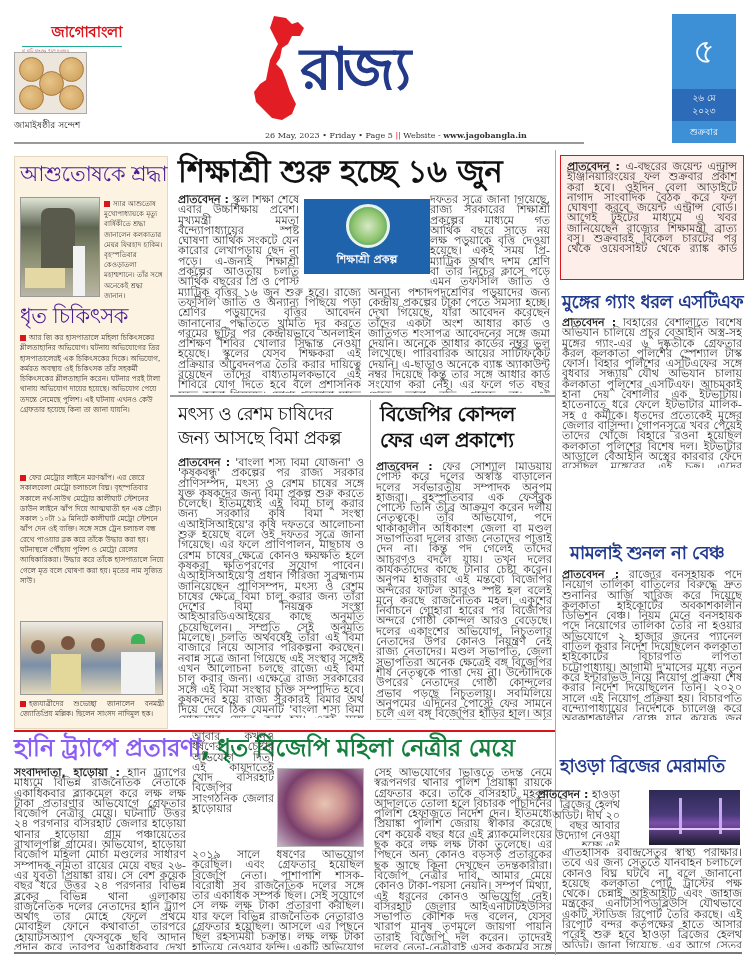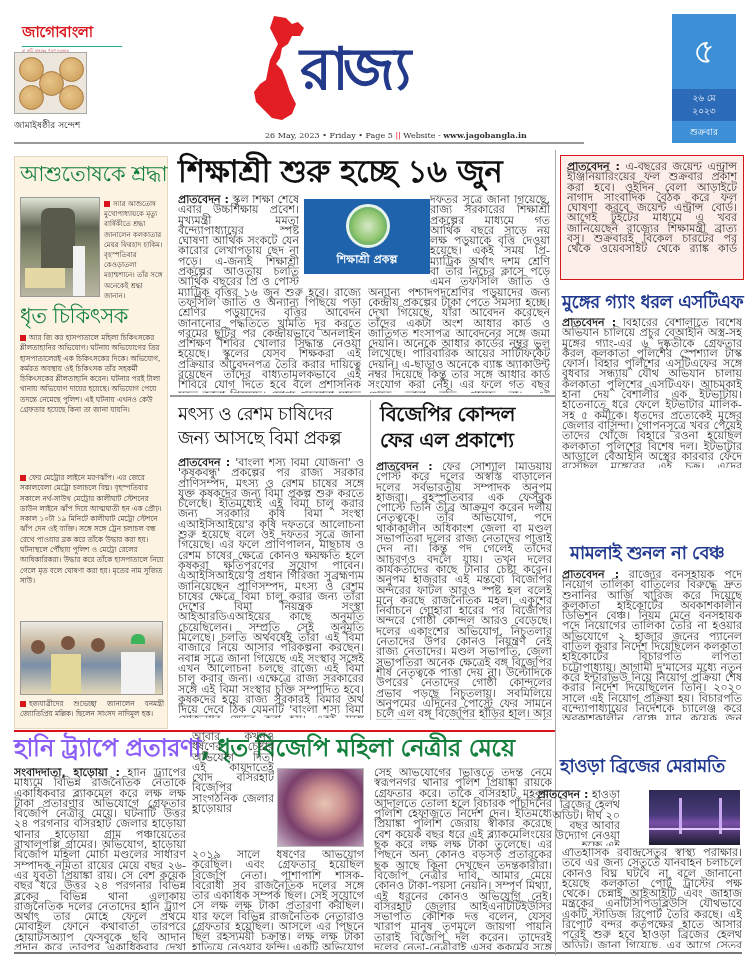--- a/index.html
+++ b/index.html
@@ -5,41 +5,41 @@
   * { box-sizing: border-box; margin: 0; padding: 0; }
   html, body { width: 750px; height: 962px; background: #fff; overflow: hidden; }
   body { font-family: "DejaVu Serif", serif; color: #222; position: relative; }
   .abs { position: absolute; }
   .body-text { font-family: "DejaVu Sans", sans-serif; font-size: 11px; line-height: 10.3px; color: #333; text-align: justify; }
   .lead { font-weight: bold; color: #222; }
   .bullet { display: inline-block; width: 6px; height: 6px; background: #d9141b; margin-right: 3px; vertical-align: middle; }
 
   
   #jb-logo { left: 22px; top: 20px; width: 100px; }
-  #jb-name { font-family: "DejaVu Sans", sans-serif; font-weight: bold; font-size: 15px; color: #d9141b; letter-spacing: -0.5px; }
+  #jb-name { font-family: "DejaVu Sans", sans-serif; font-weight: bold; font-size: 15px; color: #d9141b; letter-spacing: -0.5px; text-align: right; }
   #jb-tag { font-family: "DejaVu Sans", sans-serif; font-size: 4px; color: #b22; border-top: 1px solid #2a9; margin-top: 1px; padding-top: 1px; white-space: nowrap; }
   #sweets-photo { left: 14px; top: 52px; width: 73px; height: 62px; background: #ece6dc; border: 1px solid #aaa; overflow: hidden; }
   .sweet { position: absolute; width: 25px; height: 25px; border-radius: 50%; background: radial-gradient(circle at 40% 40%, #e8c58a, #c99a55); border: 1px solid #a8793e; }
   #sweets-caption { left: 14px; top: 118px; font-size: 9px; font-family: "DejaVu Sans", sans-serif; color: #222; }
   #rule-top { left: 14px; top: 142px; width: 570px; height: 2px; background: #999; }
 
   #map { left: 252px; top: 14px; width: 62px; height: 110px; }
   #rajya-title { left: 300px; top: 24px; font-family: "DejaVu Sans", sans-serif; font-weight: bold; font-size: 58px; line-height: 90px; color: #233a8b; letter-spacing: -6px; }
   #dateline { left: 265px; top: 130px; font-family: "DejaVu Serif", serif; font-size: 8px; color: #333; }
   #dateline .sep { color: #d9141b; }
   #dateline .web { font-weight: bold; }
 
   #page-box { left: 672px; top: 14px; width: 64px; height: 129px; background: #3e90d6; color: #fff; text-align: center; font-family: "DejaVu Sans", sans-serif; }
   #page-num { height: 75px; font-size: 34px; line-height: 75px; }
   #page-date { background: #2c6bb8; height: 32px; font-size: 9px; line-height: 13px; padding-top: 3px; }
   #page-day { font-size: 9px; line-height: 22px; }
 
   
   #left-col { left: 14px; top: 156px; width: 154px; height: 573px; background: #fdf3e2; border: 1px solid #e5d8bf; }
-  .lc-head { font-family: "DejaVu Sans", sans-serif; font-size: 21px; color: #15803d; line-height: 26px; letter-spacing: -0.5px; white-space: nowrap; }
+  .lc-head { font-family: "DejaVu Sans", sans-serif; font-size: 21px; color: #4c1d95; line-height: 26px; letter-spacing: -0.5px; white-space: nowrap; }
   #ashu-photo { left: 5px; top: 40px; width: 80px; height: 100px; background: linear-gradient(180deg,#dfe6d6 0%,#5d6450 30%,#8b8f72 60%,#b9b6a3 100%); border: 1px solid #999; overflow: hidden; }
   #hajj-photo { background: linear-gradient(180deg,#ecebe6 0%,#c8b79c 30%,#7b8fa8 60%,#e3d7b8 100%); border: 1px solid #999; overflow: hidden; }
 
   
   #shiksha-head { left: 178px; top: 152px; font-family: "DejaVu Sans", sans-serif; font-weight: bold; font-size: 31px; line-height: 38px; color: #111; white-space: nowrap; letter-spacing: -0.5px; }
   #shiksha-logo { left: 304px; top: 199px; width: 126px; height: 75px; background: #1f63ad; }
   #shiksha-logo-circle { position: absolute; left: 42px; top: 5px; width: 44px; height: 44px; border-radius: 50%; background: radial-gradient(circle, #d6e9c6 0%, #8fc46e 55%, #2c8b5a 100%); border: 3px solid #e8f3ea; }
   #shiksha-logo-label { position: absolute; left: 0; right: 0; bottom: 4px; text-align: center; color: #fff; font-family: "DejaVu Sans", sans-serif; font-weight: bold; font-size: 11px; }
   #mid-rule { left: 170px; top: 395px; width: 385px; height: 2px; background: #999; }
   .vrule { position: absolute; width: 1px; background: #aaa; }

